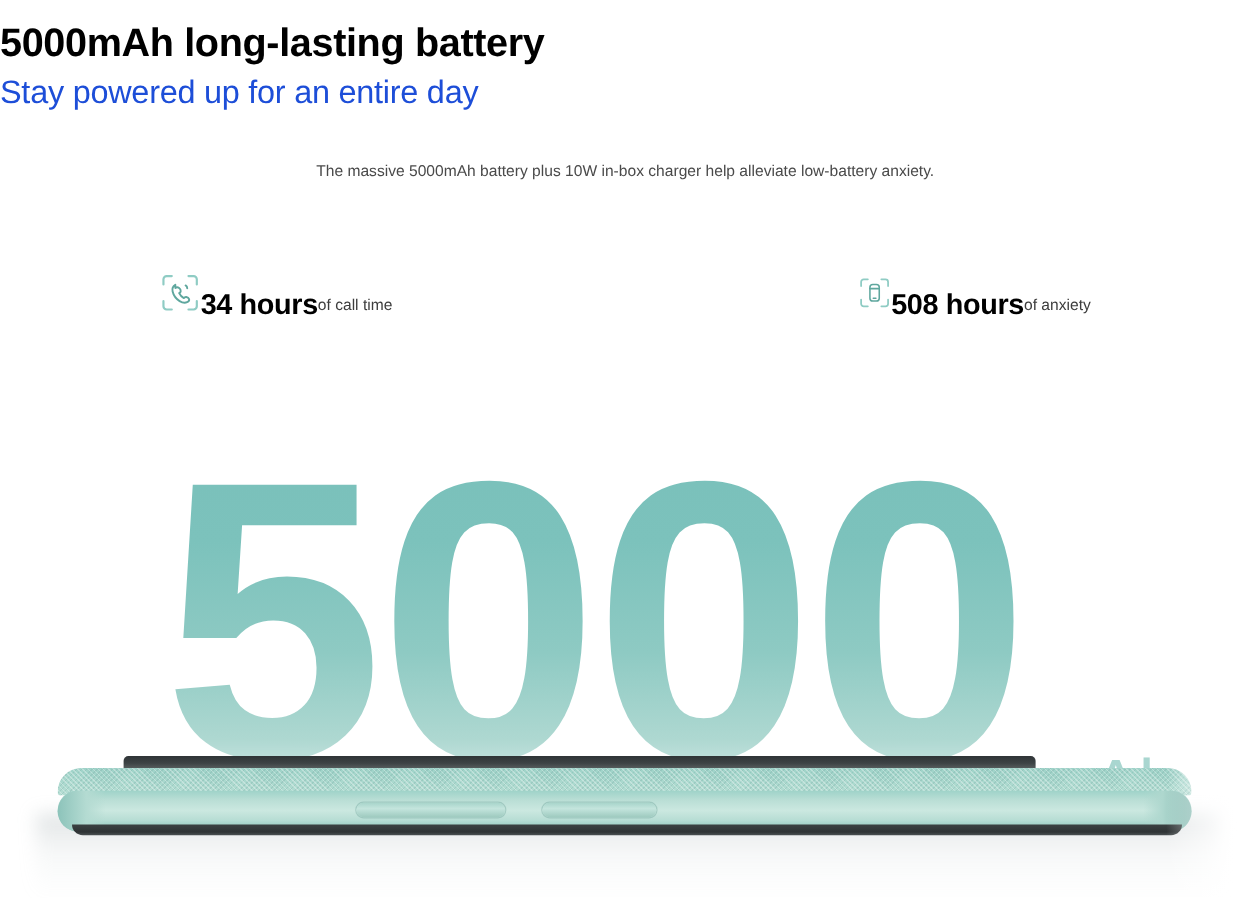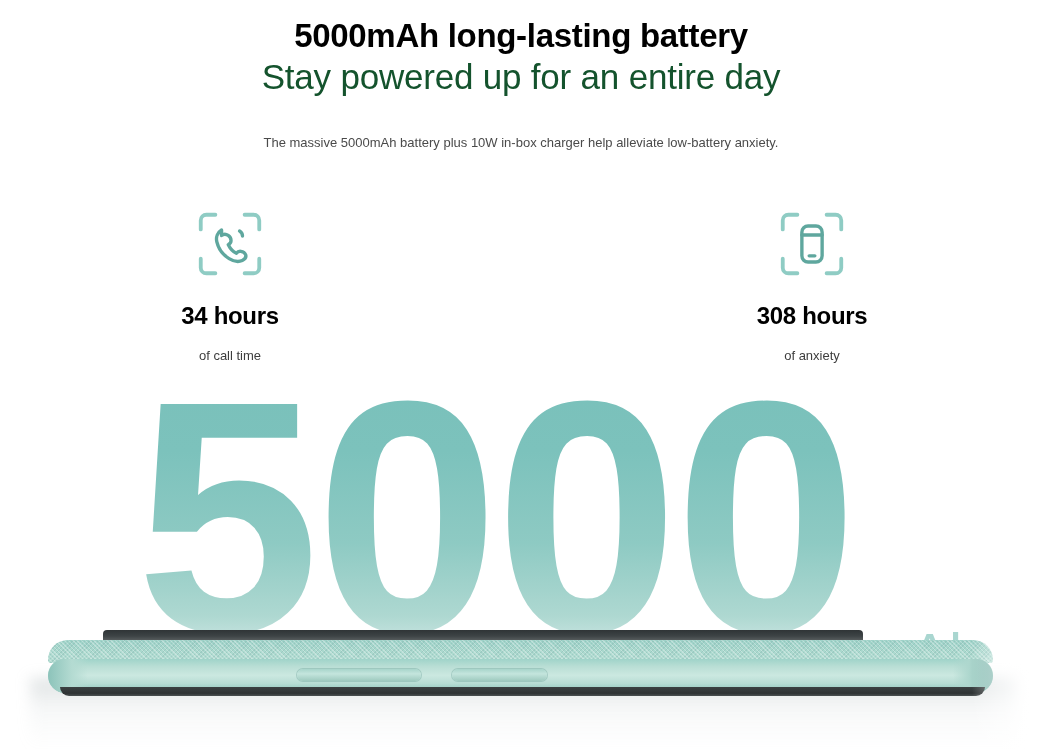--- a/index.html
+++ b/index.html
@@ -19,34 +19,33 @@
     background:#ffffff;
     overflow:hidden;
   }
 
   
   .hero-head {
     position:absolute;
     top:16px;
     left:0;
     width:1042px;
-    text-align:center;
   }
   .hero-title {
     font-size:33px;
     font-weight:bold;
     color:#000000;
     letter-spacing:-0.3px;
     line-height:40px;
     white-space:nowrap;
   }
   .hero-subtitle {
-    font-size:35px;
+    font-size:27px;
     font-weight:400;
-    color:#14532d;
+    color:#1d4ed8;
     line-height:42px;
     letter-spacing:-0.2px;
     white-space:nowrap;
   }
   .hero-desc {
     position:absolute;
     top:134px;
     left:0;
     width:1042px;
     text-align:center;
@@ -60,21 +59,21 @@
     position:absolute;
     top:208px;
     left:133px;
     width:776px;
     display:flex;
     justify-content:space-between;
   }
   .stat {
     width:194px;
     display:flex;
-    flex-direction:column;
+    flex-direction:row;
     align-items:center;
   }
   .stat-icon {
     width:72px;
     height:72px;
     display:block;
   }
   .stat-value {
     margin-top:22px;
     font-size:24px;
@@ -284,21 +283,21 @@
           <path d="M45 6 h8 a5 5 0 0 1 5 5 v8"></path>
           <path d="M58 45 v8 a5 5 0 0 1 -5 5 h-8"></path>
           <path d="M19 58 h-8 a5 5 0 0 1 -5 -5 v-8"></path>
         </g>
         <g fill="none" stroke="#5fa79e" stroke-width="3" stroke-linecap="round" stroke-linejoin="round">
           <rect x="23" y="16" width="18" height="32" rx="5.5"></rect>
           <path d="M23 24 h18"></path>
           <path d="M29.5 42.5 h5"></path>
         </g>
       </svg>
-      <div class="stat-value">308 hours</div>
+      <div class="stat-value">508 hours</div>
       <div class="stat-label">of anxiety</div>
     </div>
 
 
 
   </div>
 
   <div class="bignum-wrap">
     <div class="bignum">5000</div>
   </div>

